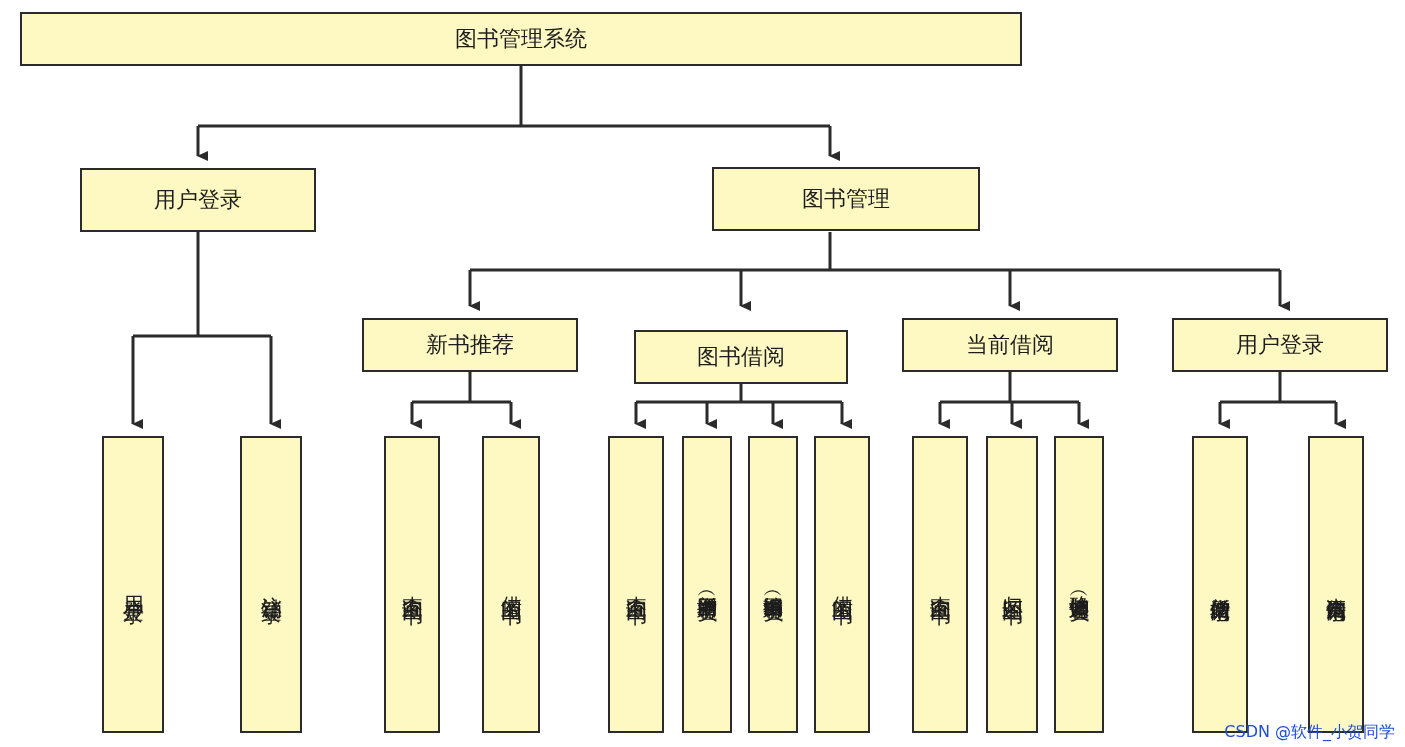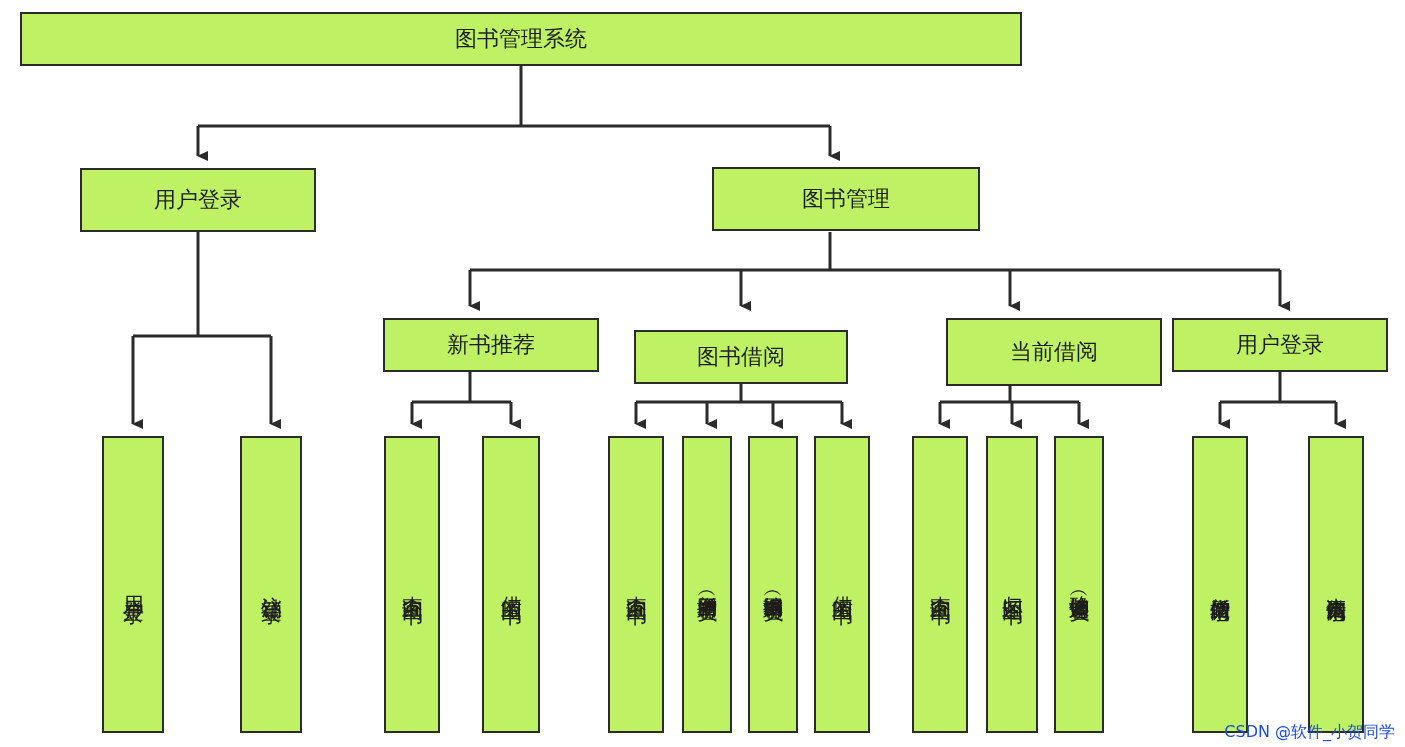--- a/index.html
+++ b/index.html
@@ -19,21 +19,21 @@
     position: absolute;
     left: 0;
     top: 0;
     width: 1405px;
     height: 747px;
   }
   .node {
     position: absolute;
     box-sizing: border-box;
     border: 2px solid #2b2b2b;
-    background: #bef264;
+    background: #fef9c3;
     display: flex;
     align-items: center;
     justify-content: center;
     text-align: center;
     line-height: 1.28;
     color: #1d1d1d;
     z-index: 2;
   }
   .node.horizontal {
     font-size: 22px;
@@ -115,23 +115,23 @@
     <line x1="1220" y1="402" x2="1220" y2="424" marker-end="url(#arrowhead)"></line>
     <line x1="1336" y1="402" x2="1336" y2="424" marker-end="url(#arrowhead)"></line>
   </g>
 </svg>
 
 <div class="node horizontal" style="left: 20px; top: 12px; width: 1002px; height: 54px;">图书管理系统</div>
 
 <div class="node horizontal" style="left: 80px; top: 168px; width: 236px; height: 64px;">用户登录</div>
 <div class="node horizontal" style="left: 712px; top: 167px; width: 268px; height: 64px;">图书管理</div>
 
-<div class="node horizontal" style="left: 362px; top: 318px; width: 216px; height: 54px; margin-left: 21px;">新书推荐</div>
+<div class="node horizontal" style="left: 362px; top: 318px; width: 216px; height: 54px;">新书推荐</div>
 <div class="node horizontal" style="left: 634px; top: 330px; width: 214px; height: 54px;">图书借阅</div>
-<div class="node horizontal" style="left: 946px; top: 318px; width: 216px; height: 68px;">当前借阅</div>
+<div class="node horizontal" style="left: 902px; top: 318px; width: 216px; height: 54px;">当前借阅</div>
 <div class="node horizontal" style="left: 1172px; top: 318px; width: 216px; height: 54px;">用户登录</div>
 
 <div class="node vertical" style="left: 102px; top: 436px; width: 62px; height: 297px;">用户登录</div>
 <div class="node vertical" style="left: 240px; top: 436px; width: 62px; height: 297px;">注销登录</div>
 <div class="node vertical" style="left: 384px; top: 436px; width: 56px; height: 297px;">查询图书</div>
 <div class="node vertical" style="left: 482px; top: 436px; width: 58px; height: 297px;">借阅图书</div>
 <div class="node vertical" style="left: 608px; top: 436px; width: 56px; height: 297px;">查询图书</div>
 <div class="node vertical tight" style="left: 682px; top: 436px; width: 50px; height: 297px;">新增图书（管理员）</div>
 <div class="node vertical tight" style="left: 748px; top: 436px; width: 50px; height: 297px;">编辑图书（管理员）</div>
 <div class="node vertical" style="left: 814px; top: 436px; width: 56px; height: 297px;">借阅图书</div>

